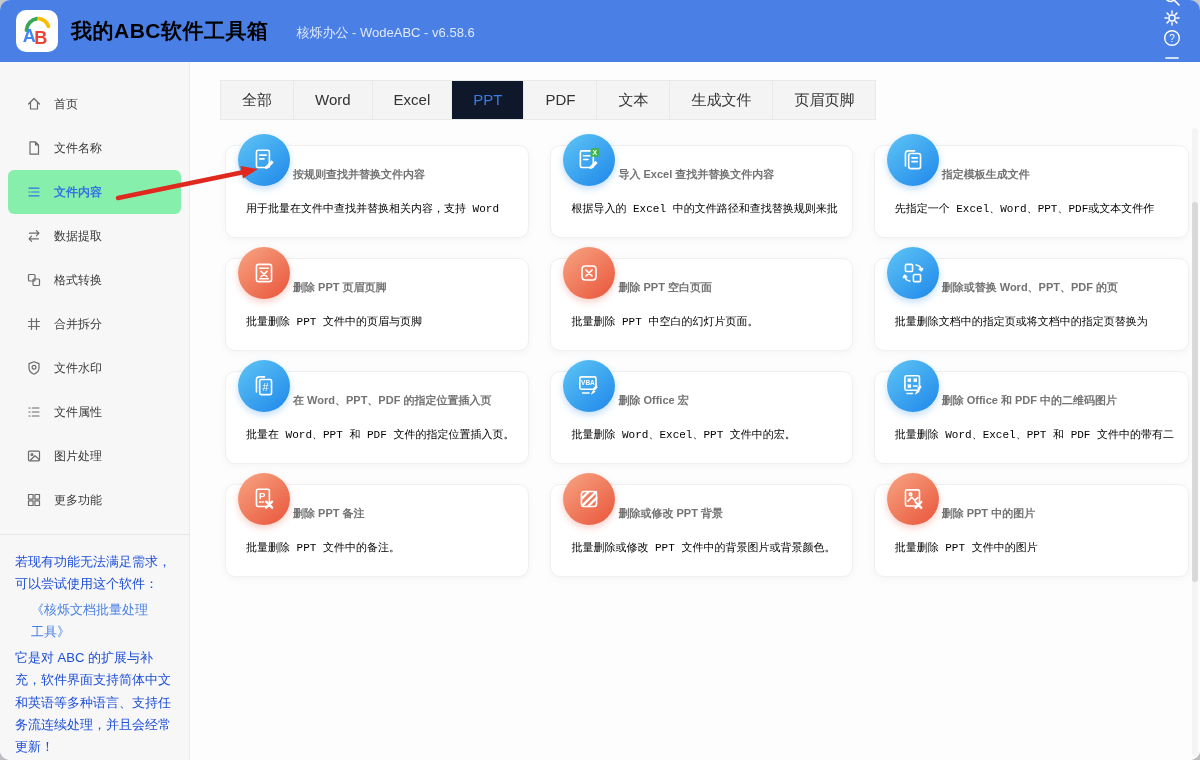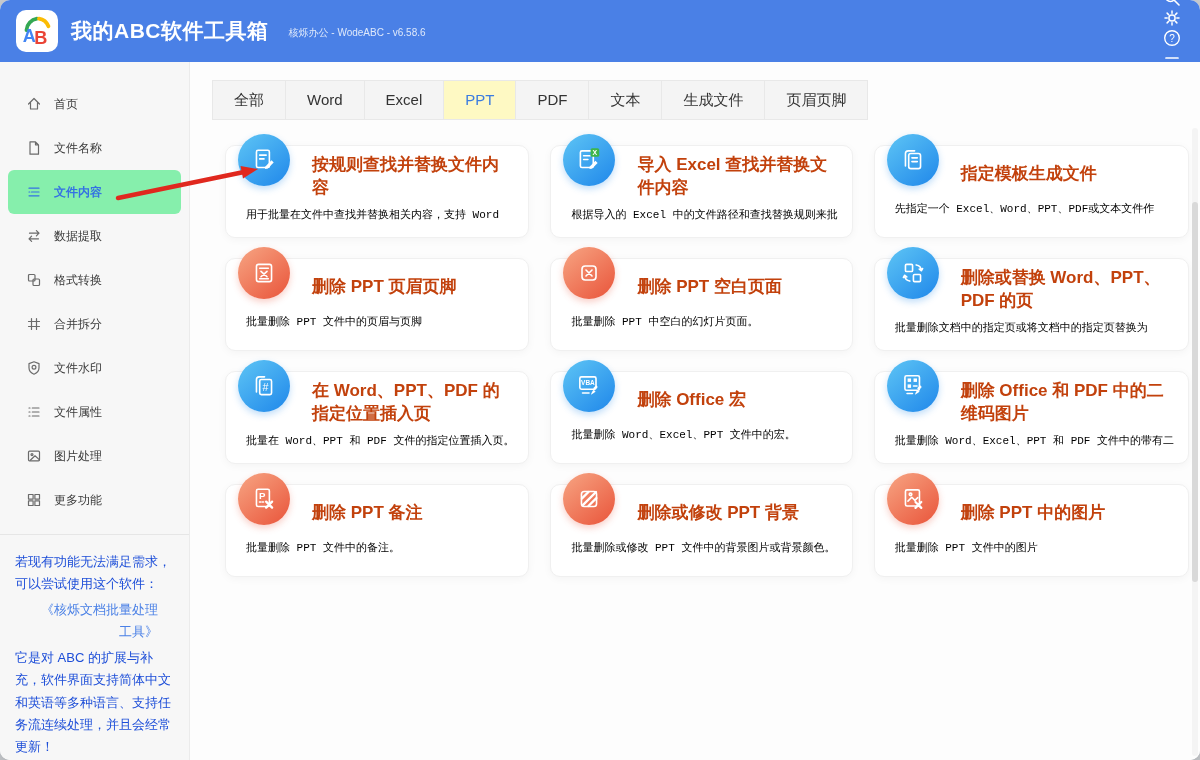--- a/index.html
+++ b/index.html
@@ -15,22 +15,22 @@
   }
   
   .titlebar {
     position: absolute; left:0; top:0; right:0; height:62px;
     background: #4a80e6; display:flex; align-items:center; padding:0 18px 0 16px;
   }
   .logo {
     width:42px; height:42px; background:#fff; border-radius:10px;
     display:flex; align-items:center; justify-content:center; flex:0 0 auto;
   }
-  .app-title { color:#ffffff; font-size:21px; font-weight:bold; margin-left:13px; letter-spacing:.5px; }
-  .app-subtitle { color:rgba(255,255,255,.82); font-size:10px; margin-left:20px; margin-top:4px; }
+  .app-title { color:#000000; font-size:21px; font-weight:bold; margin-left:13px; letter-spacing:.5px; }
+  .app-subtitle { color:rgba(255,255,255,.82); font-size:13px; margin-left:28px; margin-top:4px; }
   .titlebar-right { margin-left:auto; display:flex; align-items:flex-end;flex-direction:column; }
   .user-center {
     display:flex; align-items:center; gap:7px; height:34px; padding:0 15px;
     border:1.5px solid #fff; border-radius:17px; color:#fff; font-size:15px;
     cursor:pointer; margin-right:22px; background:transparent;
   }
   .tb-icon {
     width:20px; height:20px; color:#fff; display:flex; align-items:center; justify-content:center;
     margin-left:36px; cursor:pointer;
   }
@@ -42,47 +42,47 @@
   .side-item {
     height:44px; margin:0 8px; border-radius:6px; display:flex; align-items:center;
     padding-left:18px; gap:12px; font-size:12px; color:#3a3a3a; cursor:pointer;
   }
   .side-item .side-icon { width:16px; height:16px; color:#6b6b6b; display:flex; }
   .side-item.active { background:#86efac; color:#3472e3; font-weight:bold; }
   .side-item.active .side-icon { color:#3472e3; }
   .side-divider { border-top:1px solid #e6e6e6; margin:12px 0 0 0; }
   .side-note { padding:16px 15px 0 15px; font-size:13px; line-height:1.7; }
   .side-note .red { color:#1d4ed8; }
-  .side-note .link { color:#4a80e6; cursor:pointer; display:block; margin:4px 16px;text-align:right; }
+  .side-note .link { color:#4a80e6; cursor:pointer; display:block; margin:4px 16px; }
   
   .main { position:absolute; left:190px; top:62px; right:0; bottom:0; background:#fdfdfd; }
-  .tabs { display:flex; margin:18px 0 0 22px; }
+  .tabs { display:flex; margin:18px 0 0 30px; }
   .tab {
     height:40px; line-height:38px; padding:0 21px; font-size:15px; color:#333;
     background:#f4f4f4; border:1px solid #e8e8e8; margin-left:-1px; cursor:pointer; white-space:nowrap;
   }
   .tab:first-child { margin-left:0; }
-  .tab.active { background:#fef9c3; color:#3b7ce0; }
+  .tab.active { background:#0f172a; color:#3b7ce0; }
   .cards {
     margin:25px 15px 0 35px; display:grid;
     grid-template-columns:repeat(3, 1fr); grid-auto-rows:93px; gap:20px 21px;
   }
   .card {
     position:relative; background:#fff; border:1px solid #f0f0f0; border-radius:10px;
     padding:8px 14px 10px 20px; box-shadow:0 2px 8px rgba(0,0,0,.04); cursor:pointer;
   }
   .card-icon {
     position:absolute; left:12px; top:-12px; width:52px; height:52px; border-radius:50%;
     display:flex; align-items:center; justify-content:center; color:#fff;
   }
   .card-icon.blue   { background:linear-gradient(140deg,#5ec5f5 0%,#1f87ea 100%); box-shadow:0 3px 7px rgba(31,135,234,.28); }
   .card-icon.orange { background:linear-gradient(140deg,#f7a583 0%,#e9543a 100%); box-shadow:0 3px 7px rgba(233,84,58,.28); }
   .card-title {
-    margin-left:66px; min-height:40px; display:flex; align-items:center;
-    font-size:17px; font-weight:bold; color:#c2410c; line-height:1.35;
+    margin-left:47px; min-height:40px; display:flex; align-items:center;
+    font-size:11px; font-weight:bold; color:#737373; line-height:1.35;
   }
   .card-desc {
     margin-top:7px; font-size:11px; color:#000000;
     white-space:nowrap; overflow:hidden;font-family:Liberation Mono, monospace;
   }
   
   .scroll-track { position:absolute; right:2px; top:66px; bottom:4px; width:6px; background:#f4f4f4; border-radius:3px; }
   .scroll-thumb { position:absolute; right:2px; top:140px; height:380px; width:6px; background:#d9d9d9; border-radius:3px; }
   
   .annotation { position:absolute; left:0; top:0; width:1200px; height:760px; pointer-events:none; z-index:50; }

